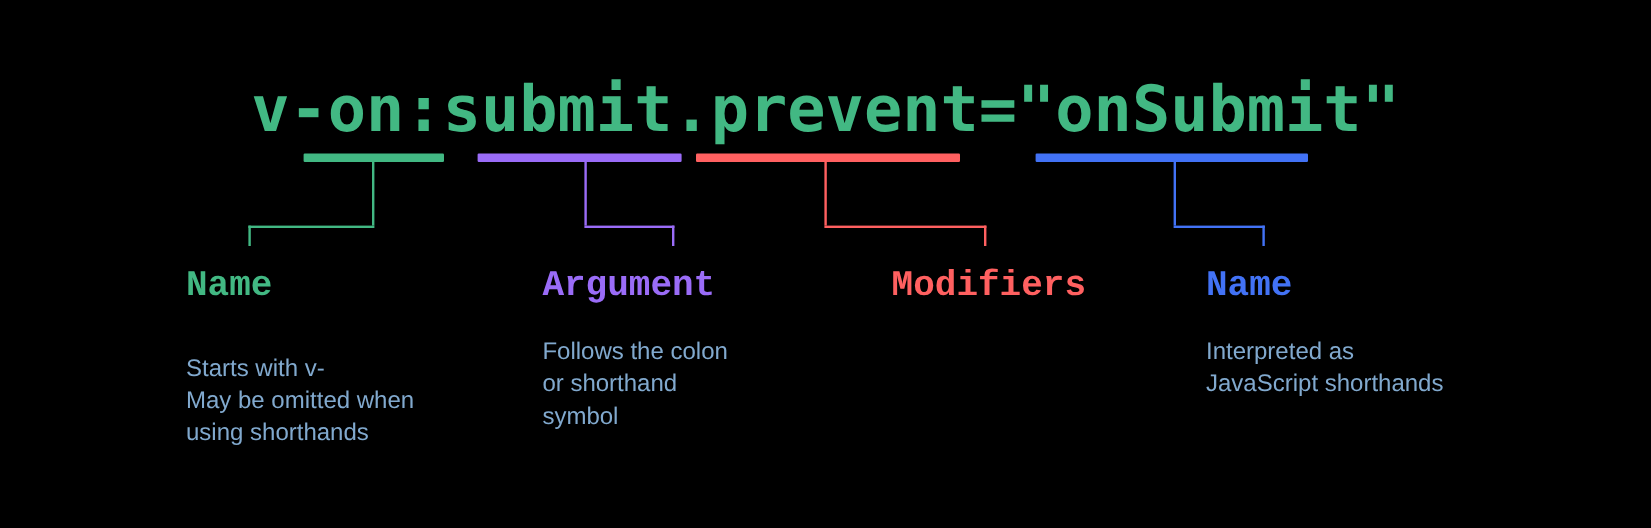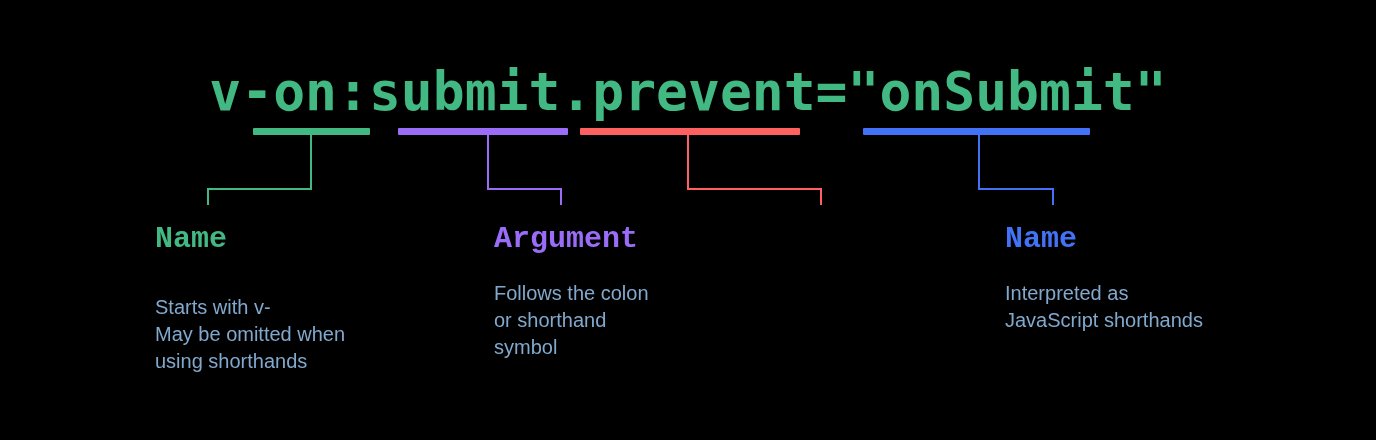--- a/index.html
+++ b/index.html
@@ -86,31 +86,32 @@
       <div class="label-group" style="left: 155px; top: 222px;">
         <div class="label-title" style="color: rgb(66, 184, 131);">Name</div>
         <div class="label-desc" style="color: rgb(129, 169, 206); margin-top: 38px;">Starts with v-
 May be omitted when
 using shorthands</div>
       </div>
       <div class="bar" style="left: 398px; top: 128px; width: 170px; background: rgb(154, 108, 247);"></div>
       <div class="conn-v" style="left: 487px; top: 134px; height: 54px; background: rgb(154, 108, 247);"></div>
       <div class="conn-h" style="left: 487px; top: 188px; width: 75px; background: rgb(154, 108, 247);"></div>
       <div class="conn-v" style="left: 560px; top: 188px; height: 17px; background: rgb(154, 108, 247);"></div>
-      <div class="label-group" style="left: 494px; top: 222px;">
+      <div class="label-group" style="left: 452px; top: 222px;">
         <div class="label-title" style="color: rgb(154, 108, 247);">Argument</div>
         <div class="label-desc" style="color: rgb(129, 169, 206); margin-top: 24px;">Follows the colon
 or shorthand
 symbol</div>
       </div>
       <div class="bar" style="left: 580px; top: 128px; width: 220px; background: rgb(255, 96, 96);"></div>
       <div class="conn-v" style="left: 687px; top: 134px; height: 54px; background: rgb(255, 96, 96);"></div>
       <div class="conn-h" style="left: 687px; top: 188px; width: 135px; background: rgb(255, 96, 96);"></div>
       <div class="conn-v" style="left: 820px; top: 188px; height: 17px; background: rgb(255, 96, 96);"></div>
       <div class="label-group" style="left: 743px; top: 222px;">
+        <div class="label-title" style="color: rgb(255, 96, 96);">Modifiers</div>
       </div>
       <div class="bar" style="left: 863px; top: 128px; width: 227px; background: rgb(66, 114, 245);"></div>
       <div class="conn-v" style="left: 978px; top: 134px; height: 54px; background: rgb(66, 114, 245);"></div>
       <div class="conn-h" style="left: 978px; top: 188px; width: 76px; background: rgb(66, 114, 245);"></div>
       <div class="conn-v" style="left: 1052px; top: 188px; height: 17px; background: rgb(66, 114, 245);"></div>
       <div class="label-group" style="left: 1005px; top: 222px;">
         <div class="label-title" style="color: rgb(66, 114, 245);">Name</div>
         <div class="label-desc" style="color: rgb(129, 169, 206); margin-top: 24px;">Interpreted as
 JavaScript shorthands</div>
       </div>

